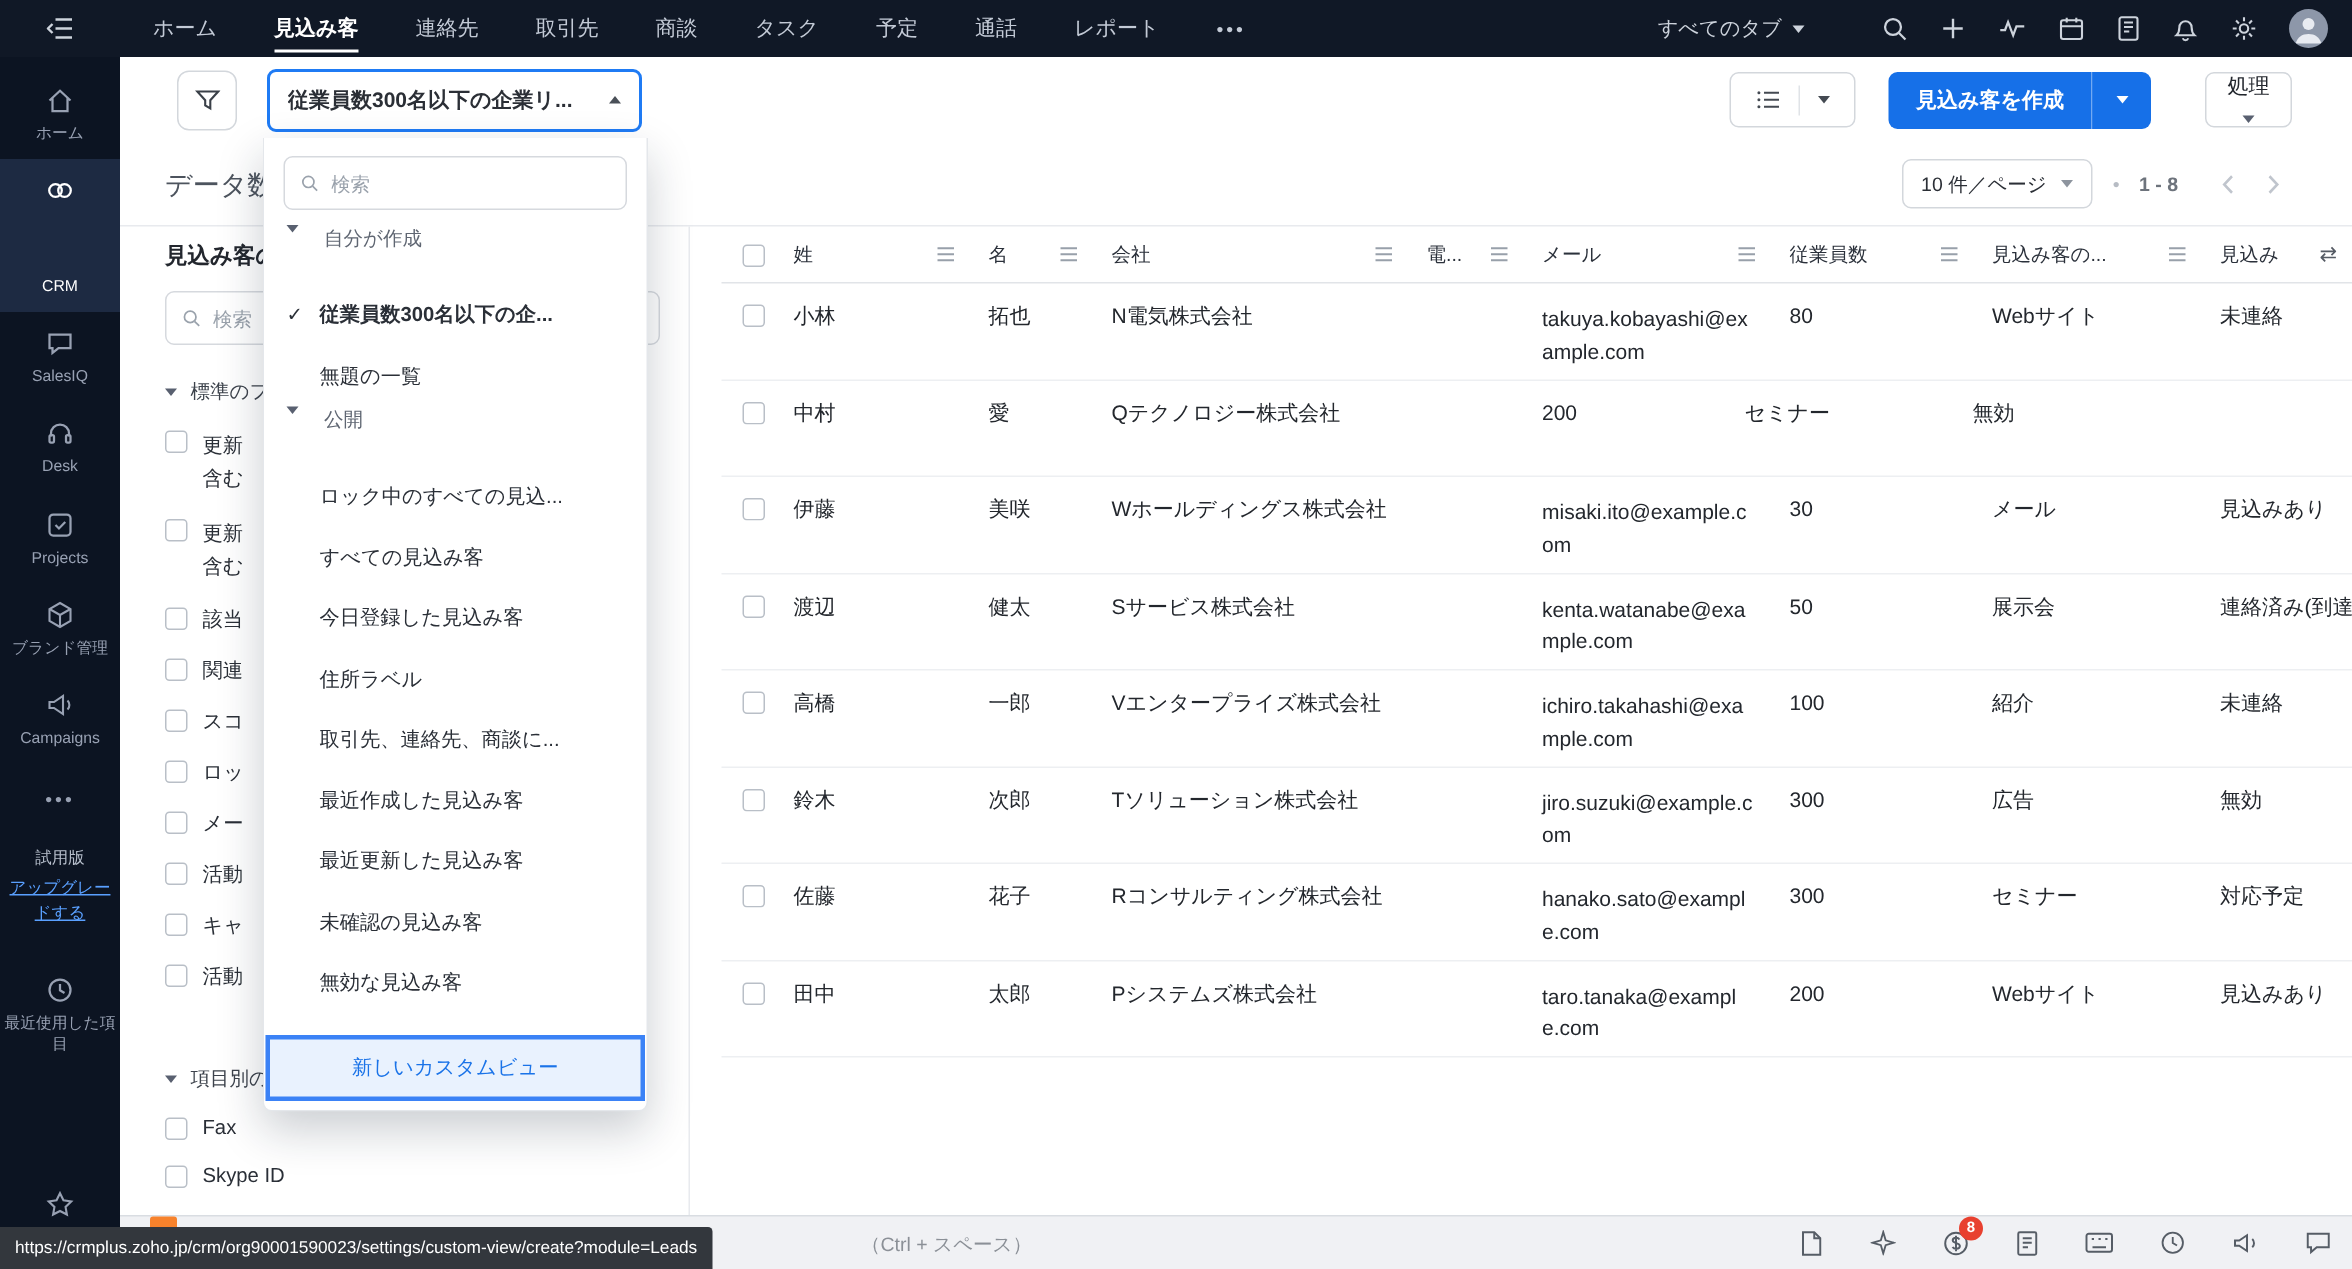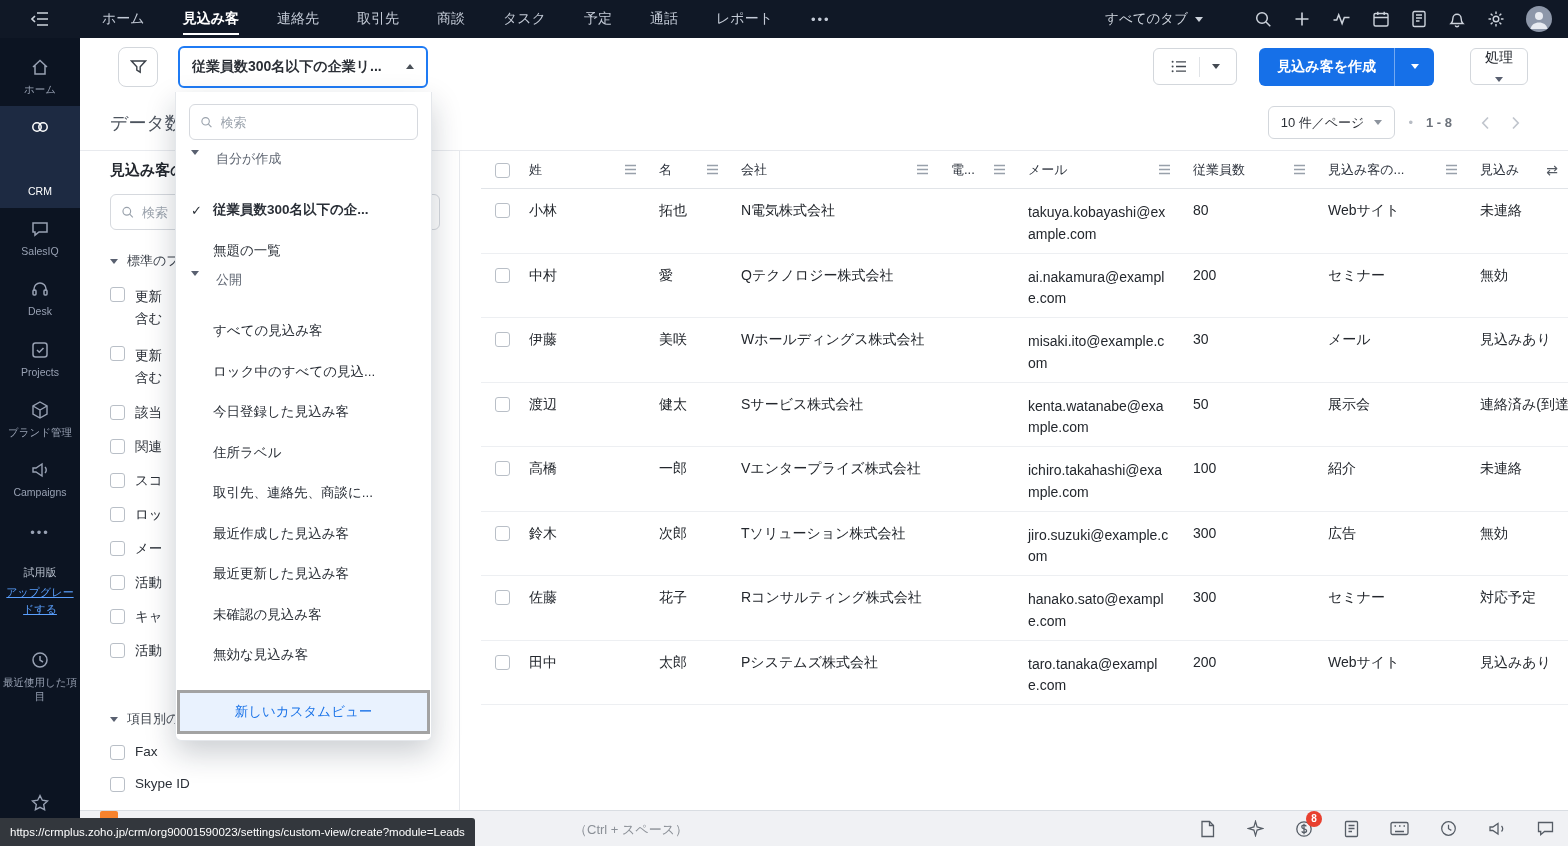--- a/index.html
+++ b/index.html
@@ -97,21 +97,21 @@
 
   
   .view-dropdown{position:absolute;left:175px;top:92px;width:257px;background:#fff;border:1px solid #e4e7eb;border-top:none;box-shadow:0 12px 30px rgba(20,30,50,.22);z-index:40;border-radius:0 0 6px 6px;padding:12px 0 6px;}
   .vd-search{margin:0 13px 10px;height:36px;border:1px solid #d6d9de;border-radius:6px;display:flex;align-items:center;padding:0 10px;gap:8px;color:#9aa2ac;}
   .vd-search input{border:none;outline:none;font:inherit;font-size:13px;width:100%;color:#2b2f36;}
   .vd-search input::placeholder{color:#9aa2ac;}
   .vd-section{display:flex;align-items:flex-start;gap:17px;height:40px;padding:0 15px;color:#5f6672;font-size:13px;cursor:pointer;}
   .vd-item{height:40.5px;display:flex;align-items:center;padding:0 12px 0 37px;font-size:13.5px;color:#2a2f37;cursor:pointer;position:relative;white-space:nowrap;overflow:hidden;}
   .vd-item .check{position:absolute;left:15px;font-size:13px;color:#2a2f37;}
   .vd-item.checked{font-weight:700;}
-  .vd-new{margin:14px 1px 0;height:44px;border:3px solid #a3a3a3;background:#e9f2fe;color:#1a73e8;display:flex;align-items:center;justify-content:center;font-size:13.5px;cursor:pointer;}
+  .vd-new{margin:14px 1px 0;height:44px;border:3px solid #3b82f6;background:#e9f2fe;color:#1a73e8;display:flex;align-items:center;justify-content:center;font-size:13.5px;cursor:pointer;}
 
   
   .bottom-bar{position:absolute;left:80px;right:0;top:810px;height:36px;background:#f0f1f4;border-top:1px solid #d9dde2;display:flex;align-items:center;z-index:25;}
   .shortcut-hint{position:absolute;left:494px;top:10px;font-size:13px;color:#8b9097;white-space:nowrap;}
   .bb-icons{margin-left:auto;display:flex;align-items:center;gap:31px;padding-right:14px;color:#565d66;}
   .bb-icon{position:relative;cursor:pointer;display:flex;align-items:center;}
   .badge{position:absolute;top:-9px;right:-9px;min-width:16px;height:16px;border-radius:8px;background:#e8402f;color:#fff;font-size:10px;font-weight:700;display:flex;align-items:center;justify-content:center;padding:0 4px;}
   .feedback-sliver{position:absolute;left:100px;top:811px;width:18px;height:12px;background:#f7822c;border-radius:2px;z-index:26;}
   .status-tooltip{position:absolute;left:0;top:818px;height:28px;max-width:572px;background:#33373d;color:#fff;font-size:11.5px;display:flex;align-items:center;padding:0 10px;z-index:60;border-radius:0 3px 0 0;white-space:nowrap;overflow:hidden;}
 </style>
@@ -469,21 +469,20 @@
           <div class="td c-status">未連絡</div>
         </div>
         <div class="t-row">
           <div class="td c-check">
               <span class="cb"></span>
             </div>
           <div class="td c-last">中村</div>
           <div class="td c-first">愛</div>
           <div class="td c-company">Qテクノロジー株式会社</div>
           <div class="td c-phone"></div>
-          <div class="td c-email">ai.nakamura@example.com</div>
           <div class="td c-emp">200</div>
           <div class="td c-source">セミナー</div>
           <div class="td c-status">無効</div>
         </div>
         <div class="t-row">
           <div class="td c-check">
               <span class="cb"></span>
             </div>
           <div class="td c-last">伊藤</div>
           <div class="td c-first">美咲</div>
@@ -580,24 +579,24 @@
       <span>従業員数300名以下の企...</span>
     </div>
     <div class="vd-item">
       <span>無題の一覧</span>
     </div>
     <div class="vd-section">
       <span class="tri-sec"></span>
       <span>公開</span>
     </div>
     <div class="vd-item">
+        <span>ロック中のすべての見込...</span>
+      </div>
+    <div class="vd-item">
         <span>すべての見込み客</span>
-      </div>
-    <div class="vd-item">
-        <span>ロック中のすべての見込...</span>
       </div>
     <div class="vd-item">
         <span>今日登録した見込み客</span>
       </div>
     <div class="vd-item">
         <span>住所ラベル</span>
       </div>
     <div class="vd-item">
         <span>取引先、連絡先、商談に...</span>
       </div>

